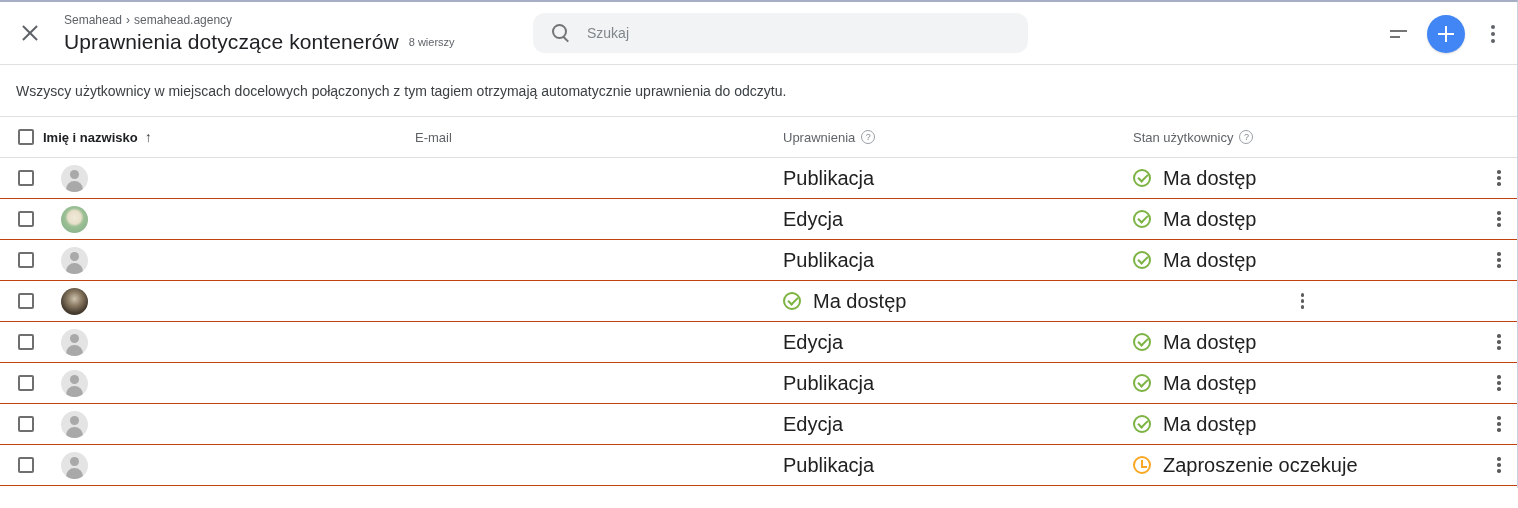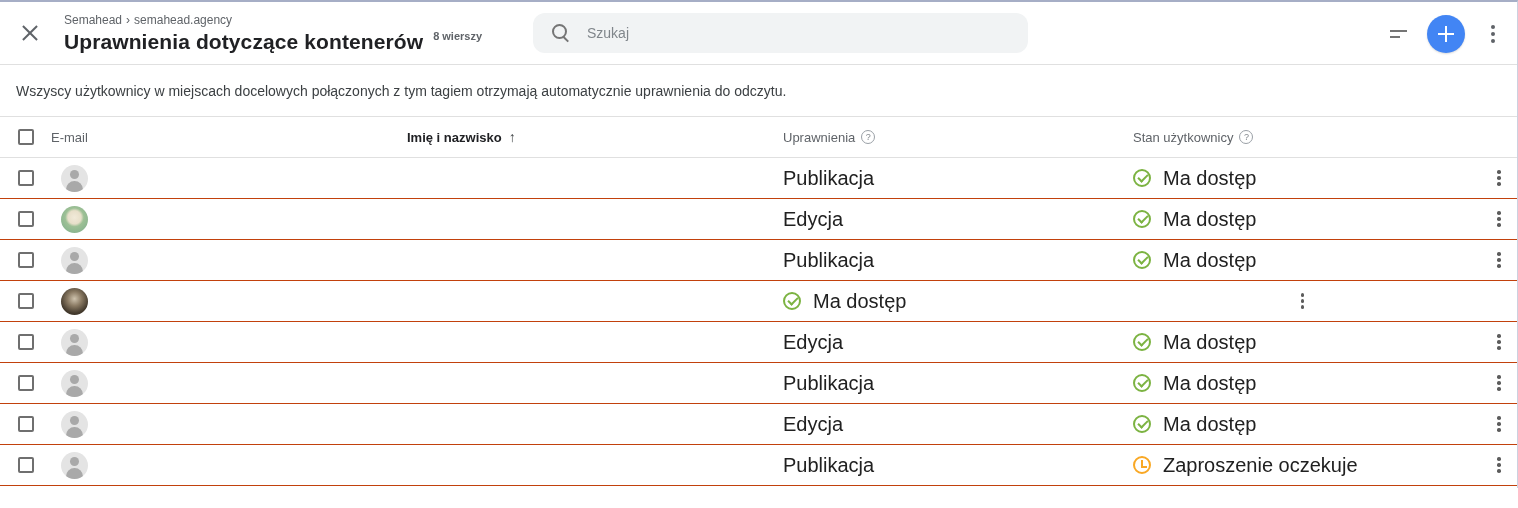--- a/index.html
+++ b/index.html
@@ -15,21 +15,21 @@
   .topbar { height:63px; display:flex; align-items:center; border-bottom:1px solid #e0e0e0; }
   .close-btn { width:36px; height:36px; margin-left:12px; display:flex; align-items:center; justify-content:center; cursor:pointer; flex:0 0 auto; }
   .x-icon { position:relative; width:18px; height:18px; }
   .x-icon::before,.x-icon::after { content:""; position:absolute; left:-1px; top:8px; width:20px; height:2px; background:#5f6368; }
   .x-icon::before { transform:rotate(45deg); }
   .x-icon::after { transform:rotate(-45deg); }
 
   .title-block { margin-left:16px; flex:0 0 auto; }
   .breadcrumb { font-size:12px; color:#5f6368; margin-bottom:3px; }
   .breadcrumb .sep { margin:0 4px; }
-  .title-line { display:flex; align-items:flex-start;font-weight:bold; }
+  .title-line { display:flex; align-items:center; }
   .page-title { font-size:21px; color:#202124; letter-spacing:.1px; }
   .row-count { font-size:11px; color:#5f6368; margin-left:10px; }
 
   .search-box { position:absolute; left:533px; top:11px; width:495px; height:40px;
     background:#f1f3f4; border-radius:12px; display:flex; align-items:center; }
   .search-icon { position:relative; width:20px; height:20px; margin-left:18px; flex:0 0 auto; }
   .search-icon::before { content:""; position:absolute; left:1px; top:1px; width:11px; height:11px; border:2px solid #757575; border-radius:50%; }
   .search-icon::after { content:""; position:absolute; left:13px; top:13px; width:7px; height:2px; background:#757575; transform:rotate(45deg); transform-origin:0 0; }
   .search-input { flex:1; height:100%; border:none; outline:none; background:transparent; font-family:"Liberation Sans",sans-serif; font-size:14px; color:#202124; margin-left:16px; }
   .search-input::placeholder { color:#80868b; }
@@ -118,28 +118,28 @@
       </div>
     </div>
   </div>
 
   <div class="notice">Wszyscy użytkownicy w miejscach docelowych połączonych z tym tagiem otrzymają automatycznie uprawnienia do odczytu.</div>
 
   <div class="grid-row thead">
     <div class="th cell-check">
       <div class="checkbox"></div>
     </div>
-    <div class="th">
-      <span>E-mail</span>
-    </div>
     <div class="th th-name">
       <span>Imię i nazwisko</span>
       <span class="sort-arrow">↑</span>
     </div>
     <div class="th">
+      <span>E-mail</span>
+    </div>
+    <div class="th">
       <span>Uprawnienia</span>
       <span class="help-icon">?</span>
     </div>
     <div class="th">
       <span>Stan użytkownicy</span>
       <span class="help-icon">?</span>
     </div>
     <div class="th"></div>
   </div>
 

